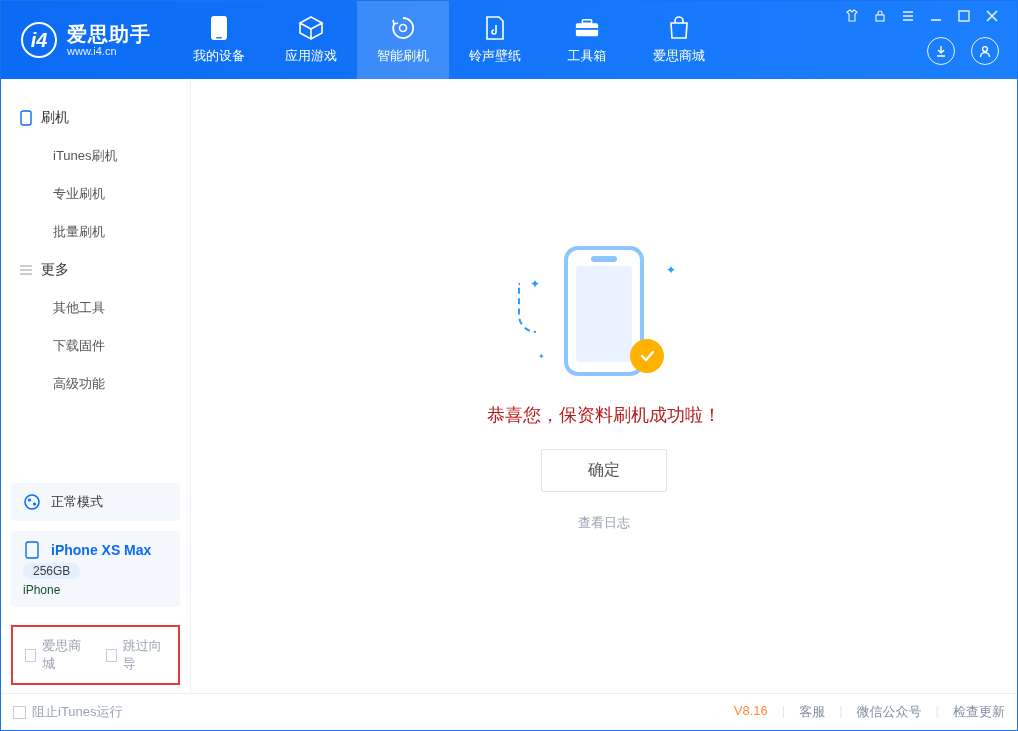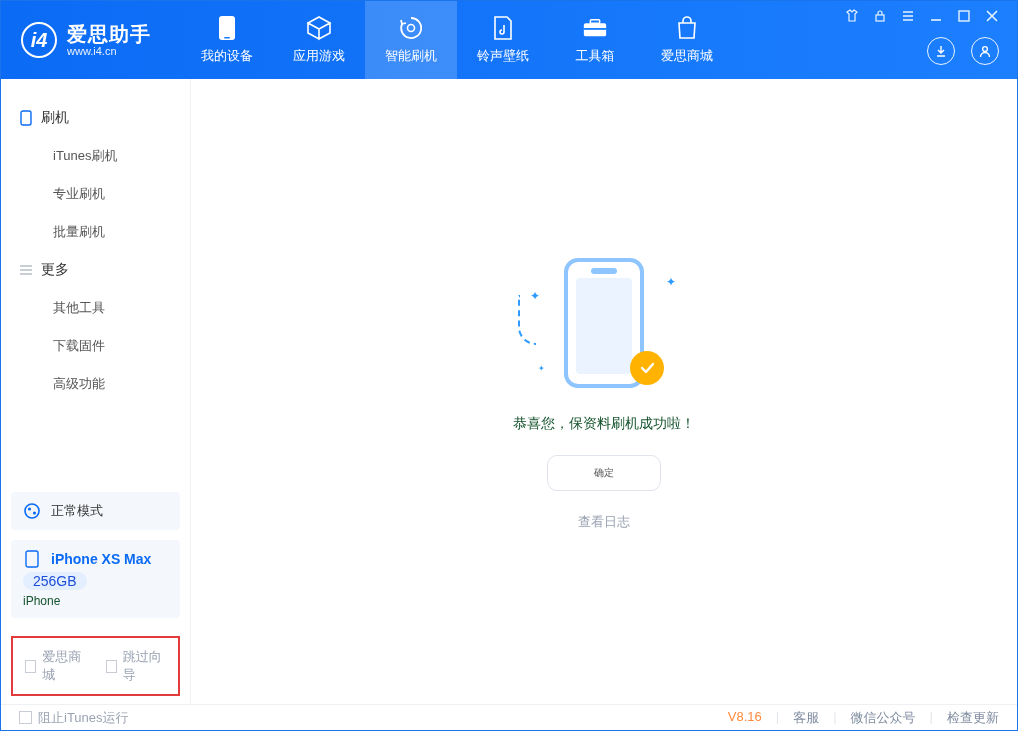--- a/index.html
+++ b/index.html
@@ -18,21 +18,21 @@
 
 .header {
   height: 78px;
   background: linear-gradient(90deg, #0b6bf5 0%, #1c7ffe 100%);
   display: flex;
   align-items: center;
   padding: 0 18px 0 20px;
   color: #fff;
   position: relative;
 }
-.logo { display: flex; align-items: center; gap: 10px; margin-right: 30px; }
+.logo { display: flex; align-items: center; gap: 10px; margin-right: 22px; }
 .logo-icon {
   width: 36px; height: 36px; border: 2px solid #fff; border-radius: 50%;
   display: flex; align-items: center; justify-content: center;
   font-weight: bold; font-size: 20px; font-style: italic;
 }
 .logo-text { display: flex; flex-direction: column; line-height: 1.1; justify-content: flex-end; }
 .logo-title { font-size: 20px; font-weight: 600; letter-spacing: 1px; }
 .logo-sub { font-size: 11px; opacity: .9; }
 
 .nav-tabs { display: flex; height: 100%; }
@@ -78,21 +78,21 @@
   background: #f4f7fb; border-radius: 4px; padding: 10px 12px; font-size: 13px;
   display: flex; align-items: center; gap: 10px; color: #333;
 }
 .card.device { flex-direction: column; align-items: flex-start; gap: 4px; }
 .card .card-icon {
   width: 18px; height: 18px; border-radius: 50%; display:flex; align-items:center; justify-content:center;
 }
 .device-name { color: #0b6bf5; font-weight: 600; font-size: 14px; }
 .device-row1 { display: flex; align-items: center; gap: 10px; width: 100%; }
 .capacity-pill {
-  background: #e3eeff; color: #1d4ed8; border-radius: 10px; padding: 1px 10px; font-size: 14px;
+  background: #e3eeff; color: #404040; border-radius: 10px; padding: 1px 10px; font-size: 12px;
   display: inline-block;
 }
 .device-type { color: #14532d; font-size: 12px; text-align: center; }
 
 .sidebar-options {
   border: 2px solid #e23b3b; padding: 10px 12px; margin: 8px 10px;
   display: flex; gap: 20px; align-items: center;
 }
 .chk { display: flex; align-items: center; gap: 6px; color: #9aa3b2; font-size: 13px; cursor: pointer; }
 .chk .box { width: 13px; height: 13px; border: 1px solid #c8ccd4; background: #fff; }
@@ -121,31 +121,31 @@
 }
 .spark { position: absolute; color: #2f9bff; font-size: 12px; }
 .spark.s1 { left: 6px; top: 36px; } .spark.s2 { right: 8px; top: 22px; }
 .spark.s3 { left: 14px; bottom: 20px; font-size: 8px; }
 .dotted-line {
   position: absolute; width: 18px; height: 50px; left: -6px; top: 42px;
   border-left: 2px dashed #2f9bff; border-bottom: 2px dashed #2f9bff;
   border-bottom-left-radius: 30px;
 }
 
-.success-text { font-size: 14px; color: #14532d; }
+.success-text { font-size: 18px; color: #b91c1c; }
 .confirm-btn {
-  border: 1px solid #dfe3ea; background: #fff; color: #555; font-size: 10px;
-  padding: 10px 46px; cursor: pointer; border-radius: 10px;
+  border: 1px solid #dfe3ea; background: #fff; color: #555; font-size: 16px;
+  padding: 10px 46px; cursor: pointer; border-radius: 2px;
 }
 .view-log { color: #9aa3b2; font-size: 13px; cursor: pointer; }
 
 
 .footer {
-  height: 26px; border-top: 1px solid #eef0f3; display: flex; align-items: center;
-  padding: 0 18px; font-size: 13px; color: #9aa3b2; gap: 14px;
+  height: 37px; border-top: 1px solid #eef0f3; display: flex; align-items: center;
+  padding: 0 12px; font-size: 13px; color: #9aa3b2; gap: 14px;
 }
 .footer .divider { color: #e3e6ec; }
 .footer-right { margin-left: auto; display: flex; align-items: flex-start; gap: 14px; }
 .footer-link { color: #7f8ca0; cursor: pointer; }
 .version { color: #ff8a3c; }
 
 svg { display: block; }
 </style>
 </head>
 <body>

